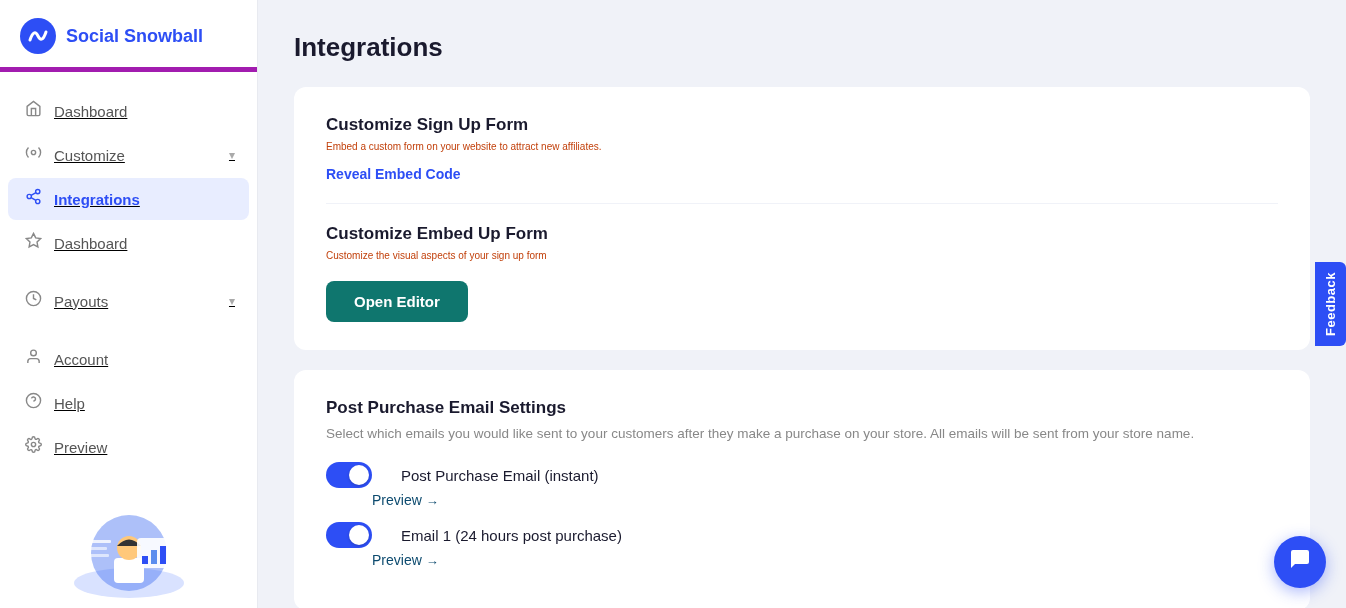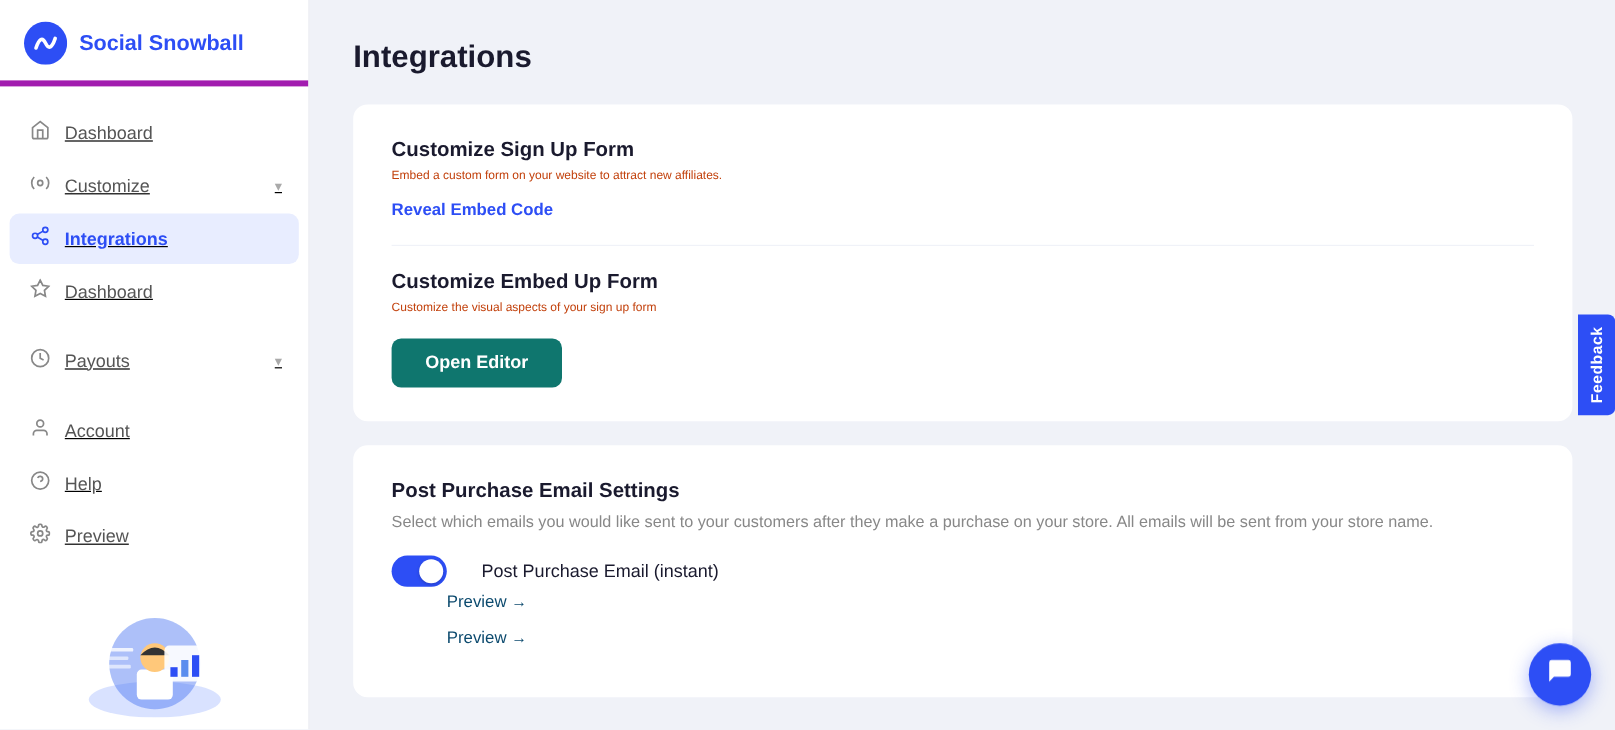--- a/index.html
+++ b/index.html
@@ -381,20 +381,24 @@
 
     <div class="toggle-row">
       <div class="toggle-switch"></div>
       <span class="toggle-label">Post Purchase Email (instant)</span>
     </div>
     <a class="preview-link" href="#">
       <span>Preview</span>
       <span class="preview-arrow">→</span>
     </a>
 
+    <div class="toggle-row">
+      <div class="toggle-switch"></div>
+      <span class="toggle-label">Email 1 (24 hours post purchase)</span>
+    </div>
     <a class="preview-link" href="#">
       <span>Preview</span>
       <span class="preview-arrow">→</span>
     </a>
   </div>
 </div>
 
 <div class="feedback-side">
   <div class="feedback-side-btn">Feedback</div>
 </div>

